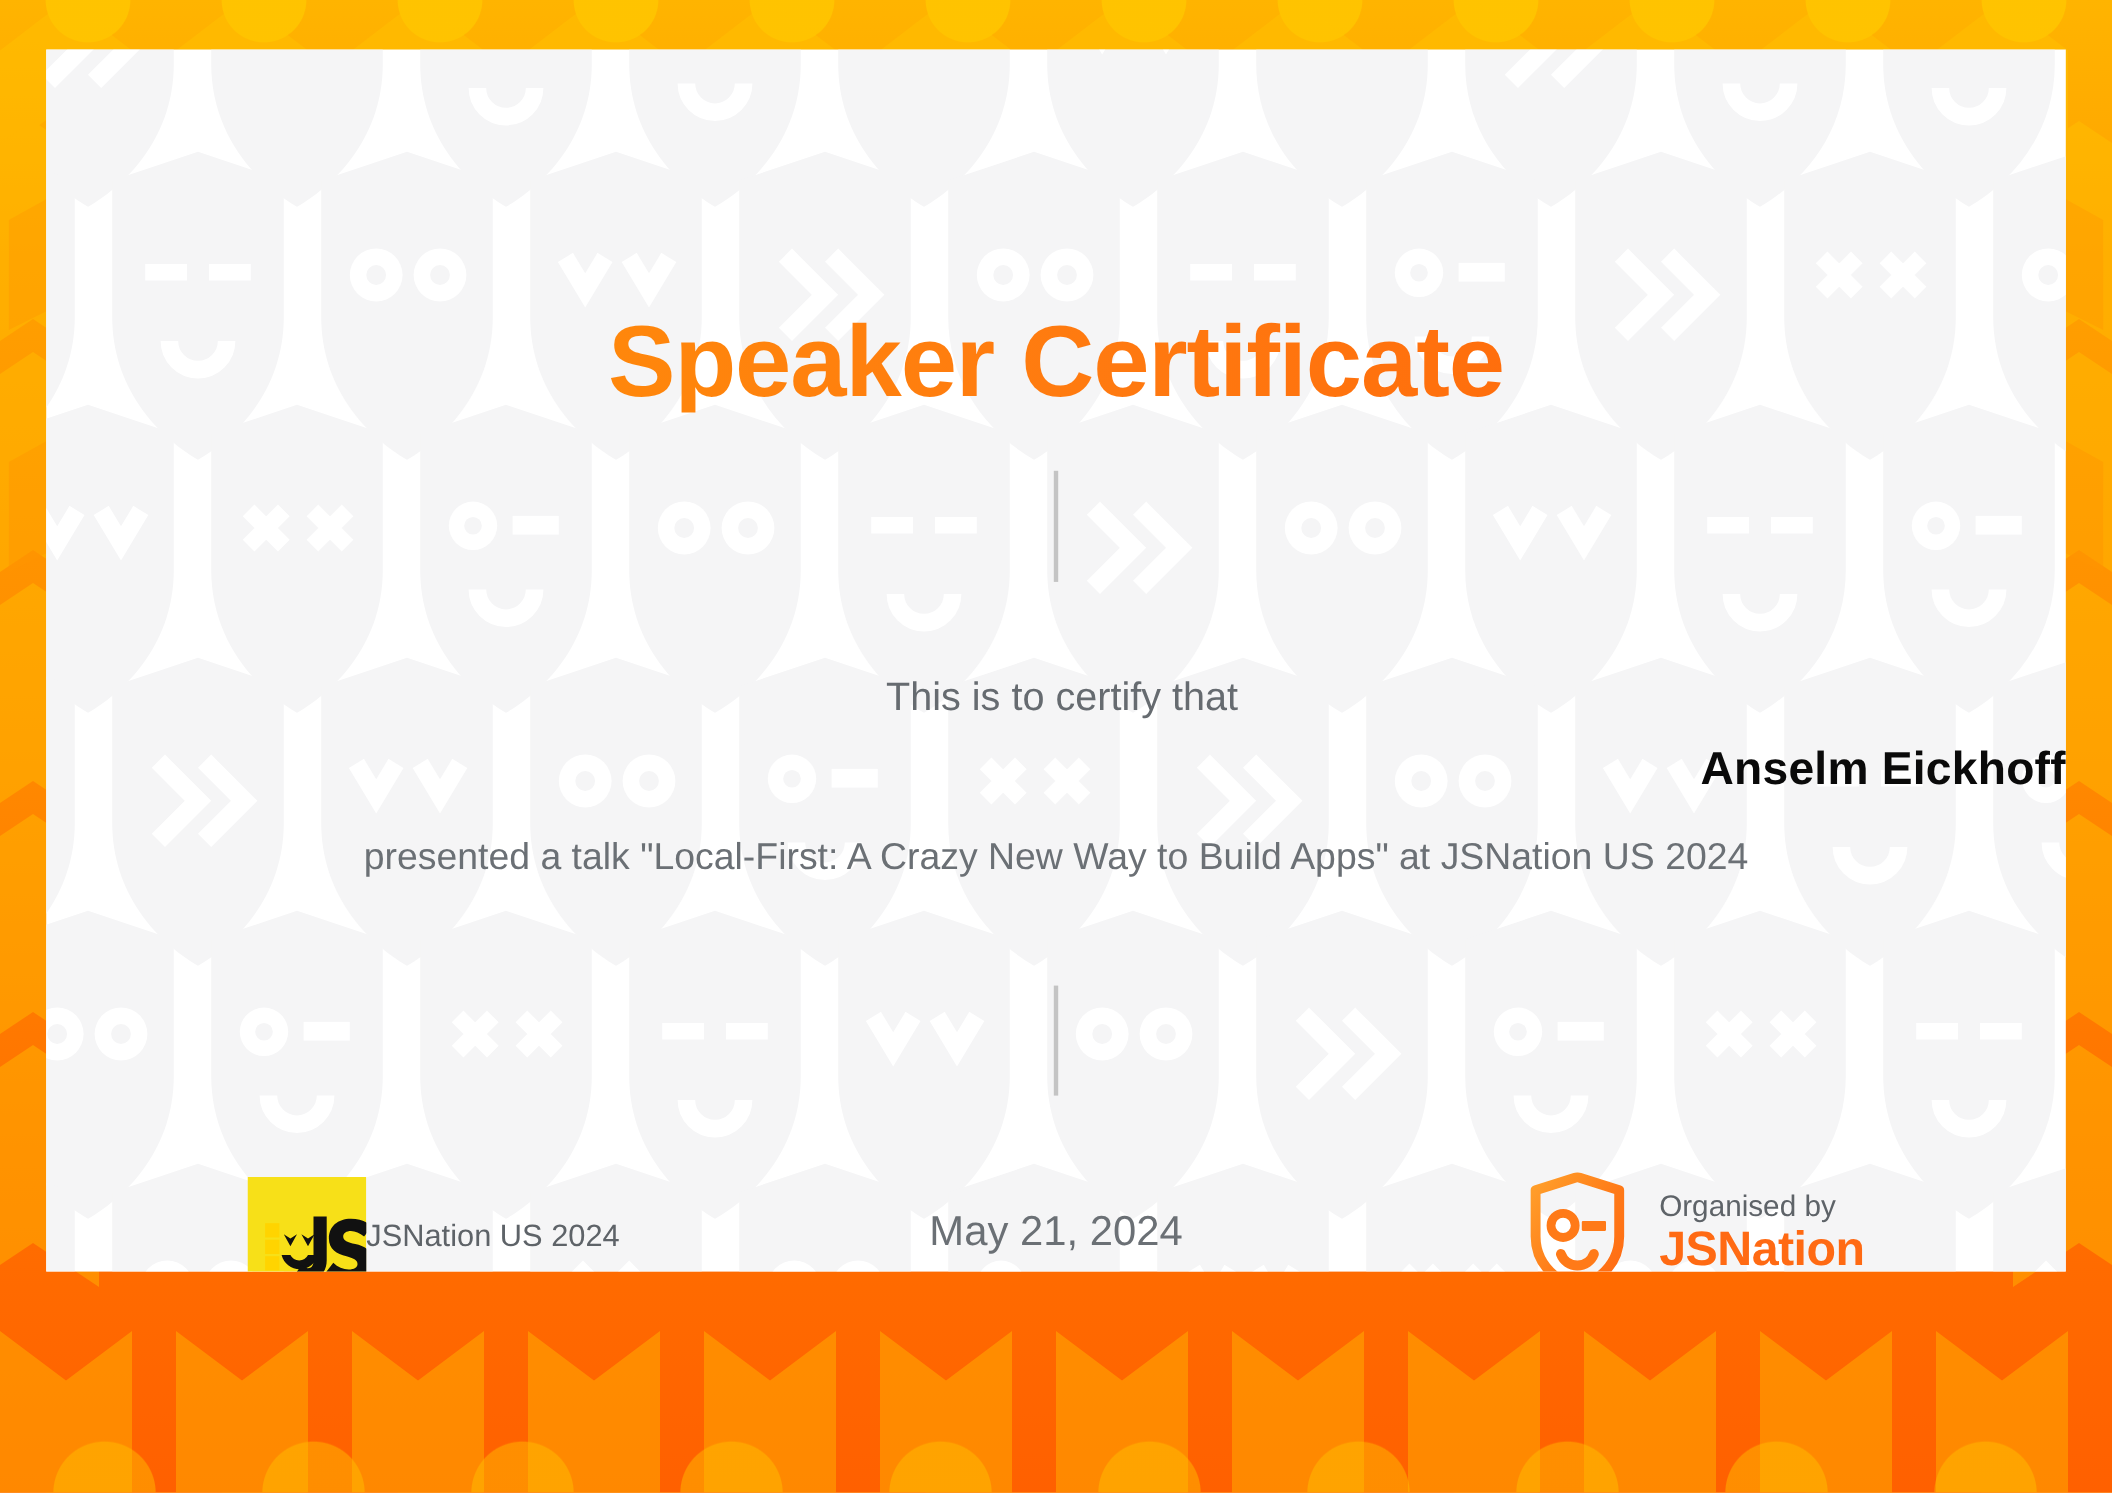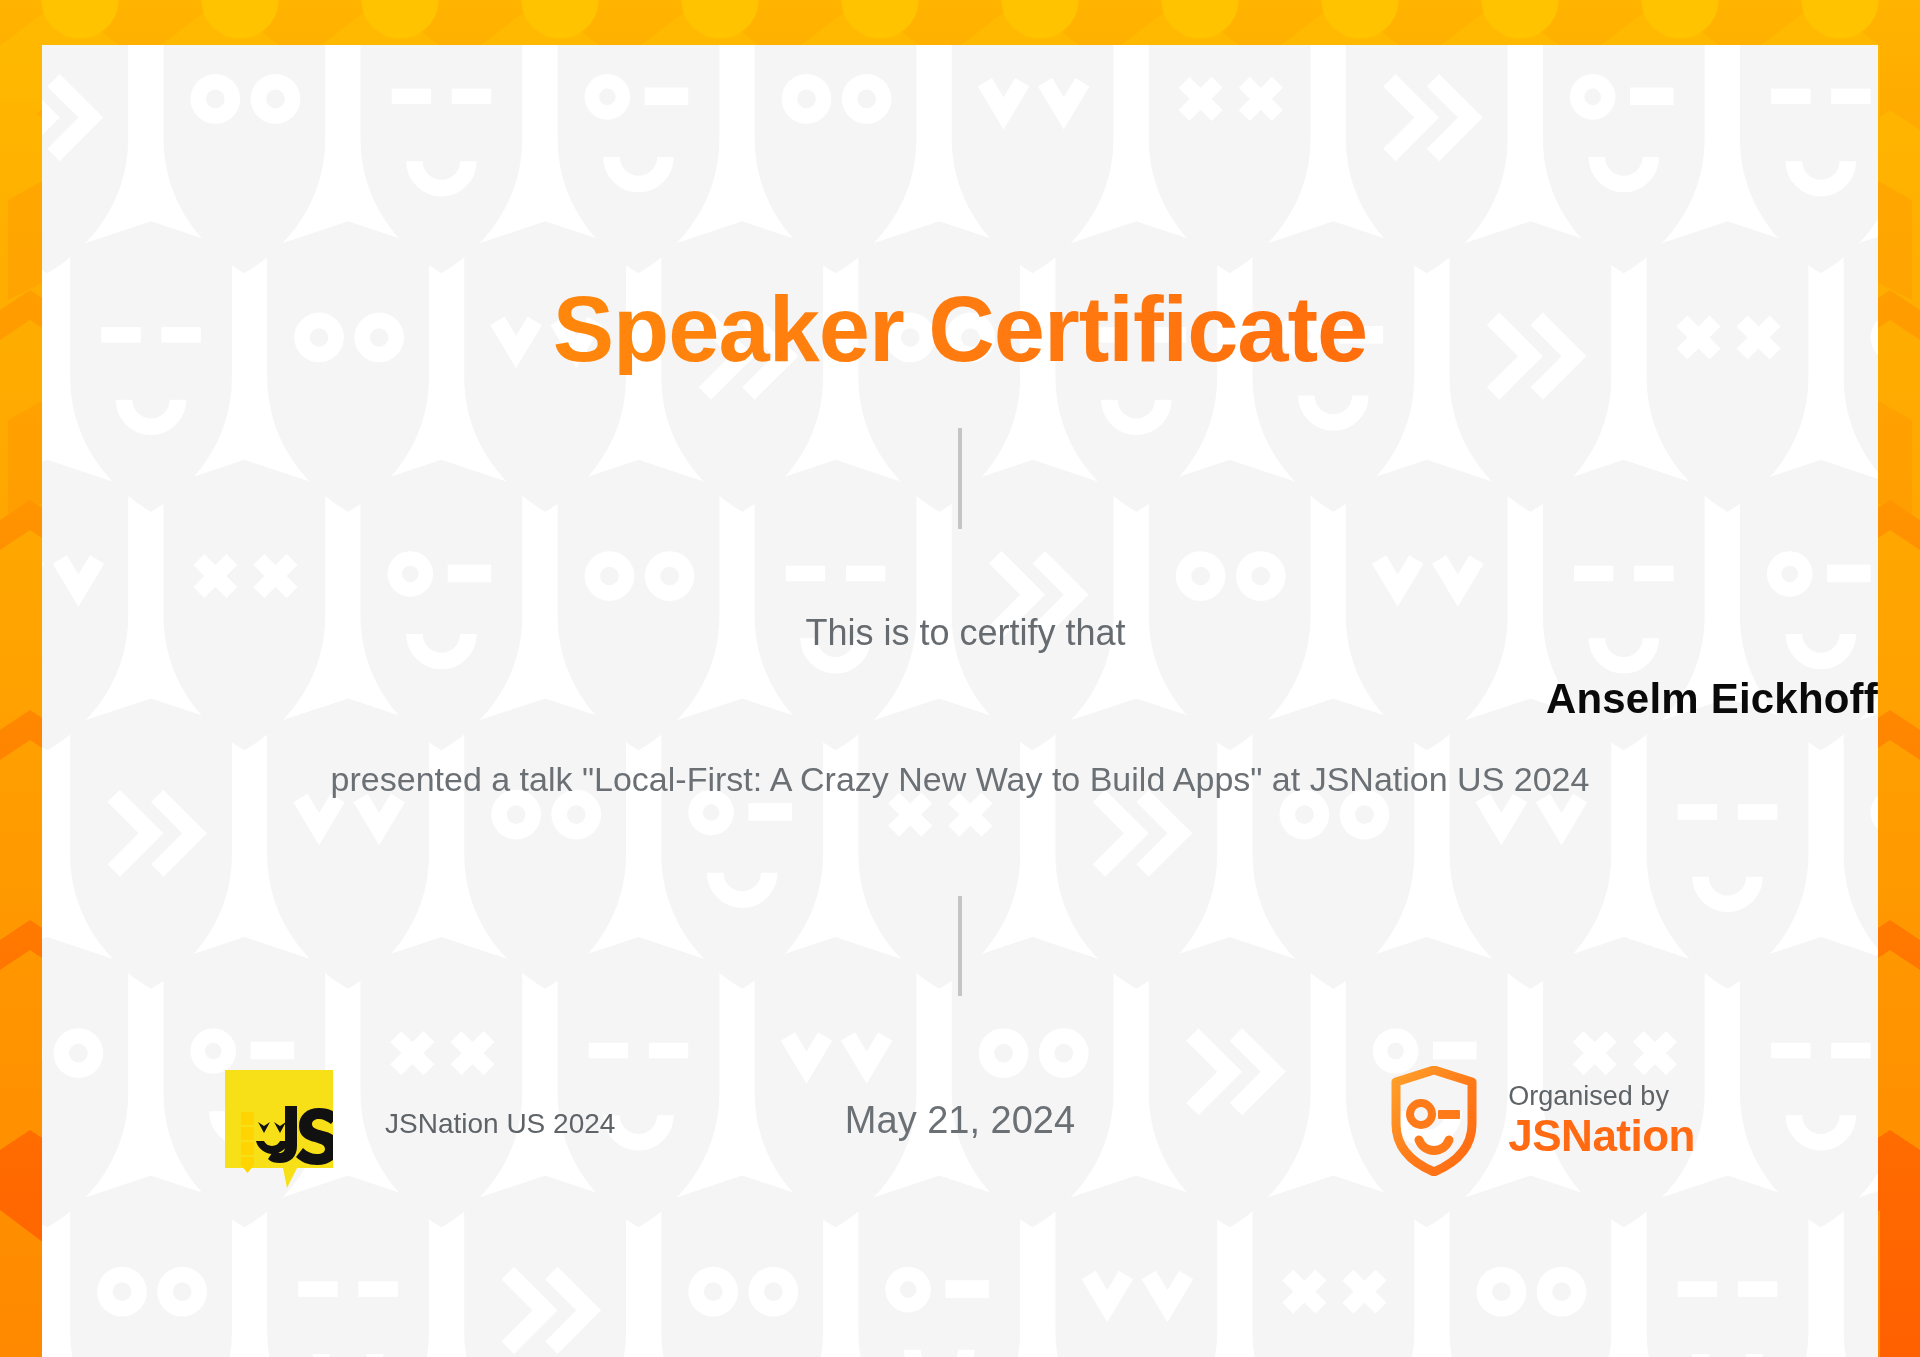--- a/index.html
+++ b/index.html
@@ -26,21 +26,21 @@
     background-position:0 0,0 0;
     opacity:.9;pointer-events:none;
   }
   .frame-chevrons{
     position:absolute;inset:0;pointer-events:none;opacity:.55;
   }
   .frame-chevrons svg{width:100%;height:100%;display:block;}
 
   
   .card{
-    position:absolute;left:42px;top:45px;width:1836px;height:1312px;
+    position:absolute;left:42px;top:45px;width:1836px;height:1111px;
     background:#FFFFFF;overflow:hidden;
   }
   .watermark{position:absolute;inset:0;pointer-events:none;}
   .watermark svg{display:block;width:100%;height:100%;}
 
   .card-inner{position:relative;z-index:2;width:100%;height:100%;}
 
   
   .title{
     position:absolute;left:0;right:0;top:176px;text-align:center;
@@ -71,21 +71,21 @@
   .talk-line{
     position:absolute;left:255px;right:255px;top:710px;text-align:center;
     font-size:34px;color:#6B7075;font-weight:400;line-height:1.45;
   }
 
   
   .footer{
     position:absolute;left:0;right:0;top:1005px;height:190px;
   }
   .event-block{
-    position:absolute;left:183px;top:20px;display:flex;align-items:center;gap:52px;
+    position:absolute;left:183px;top:20px;display:flex;align-items:center;
   }
   .js-logo{width:108px;height:108px;position:relative;flex:0 0 auto;}
   .js-logo svg{display:block;width:108px;height:118px;}
   .event-name{font-size:28px;color:#5E6368;white-space:nowrap;}
 
   .date-text{
     position:absolute;left:0;right:0;top:49px;text-align:center;
     font-size:38px;color:#6B7075;font-weight:400;
   }
 

